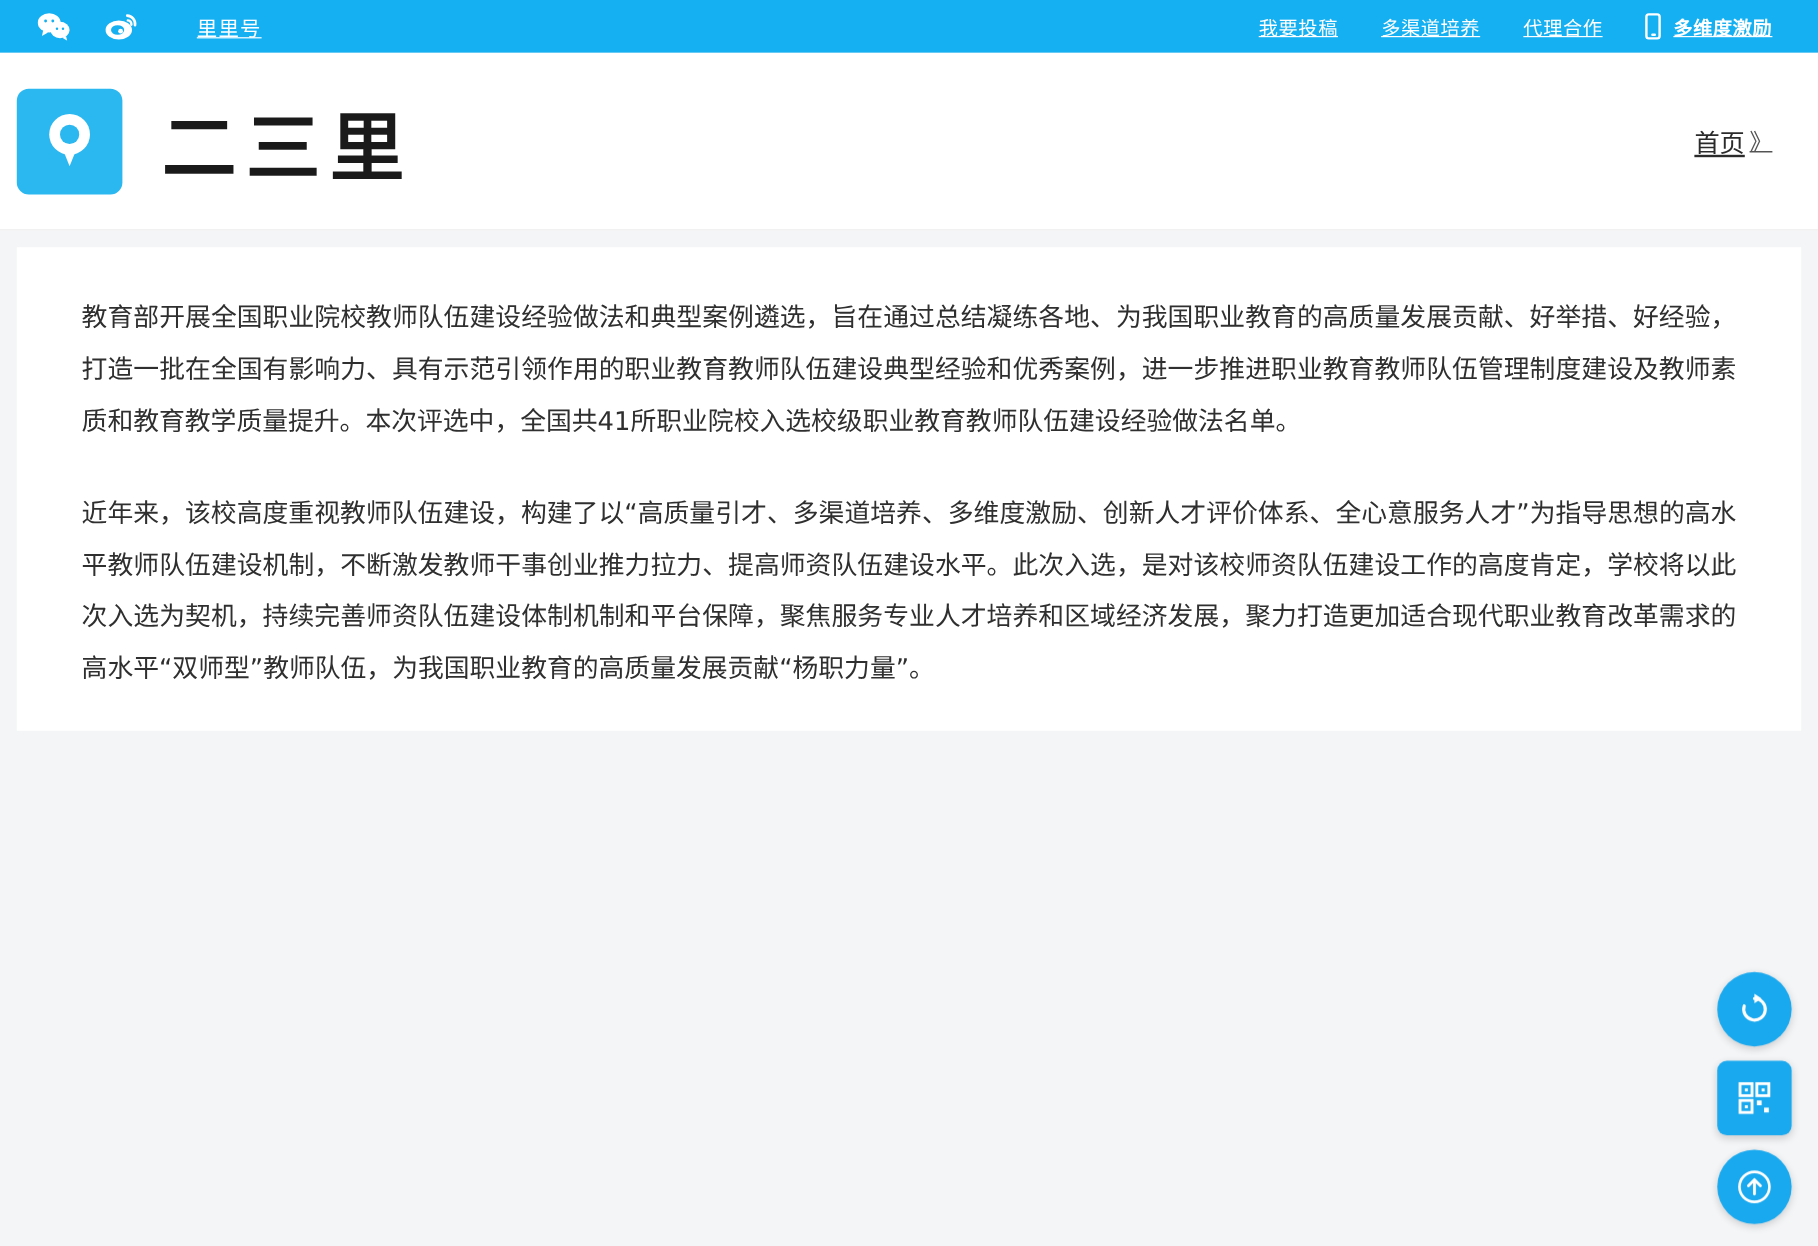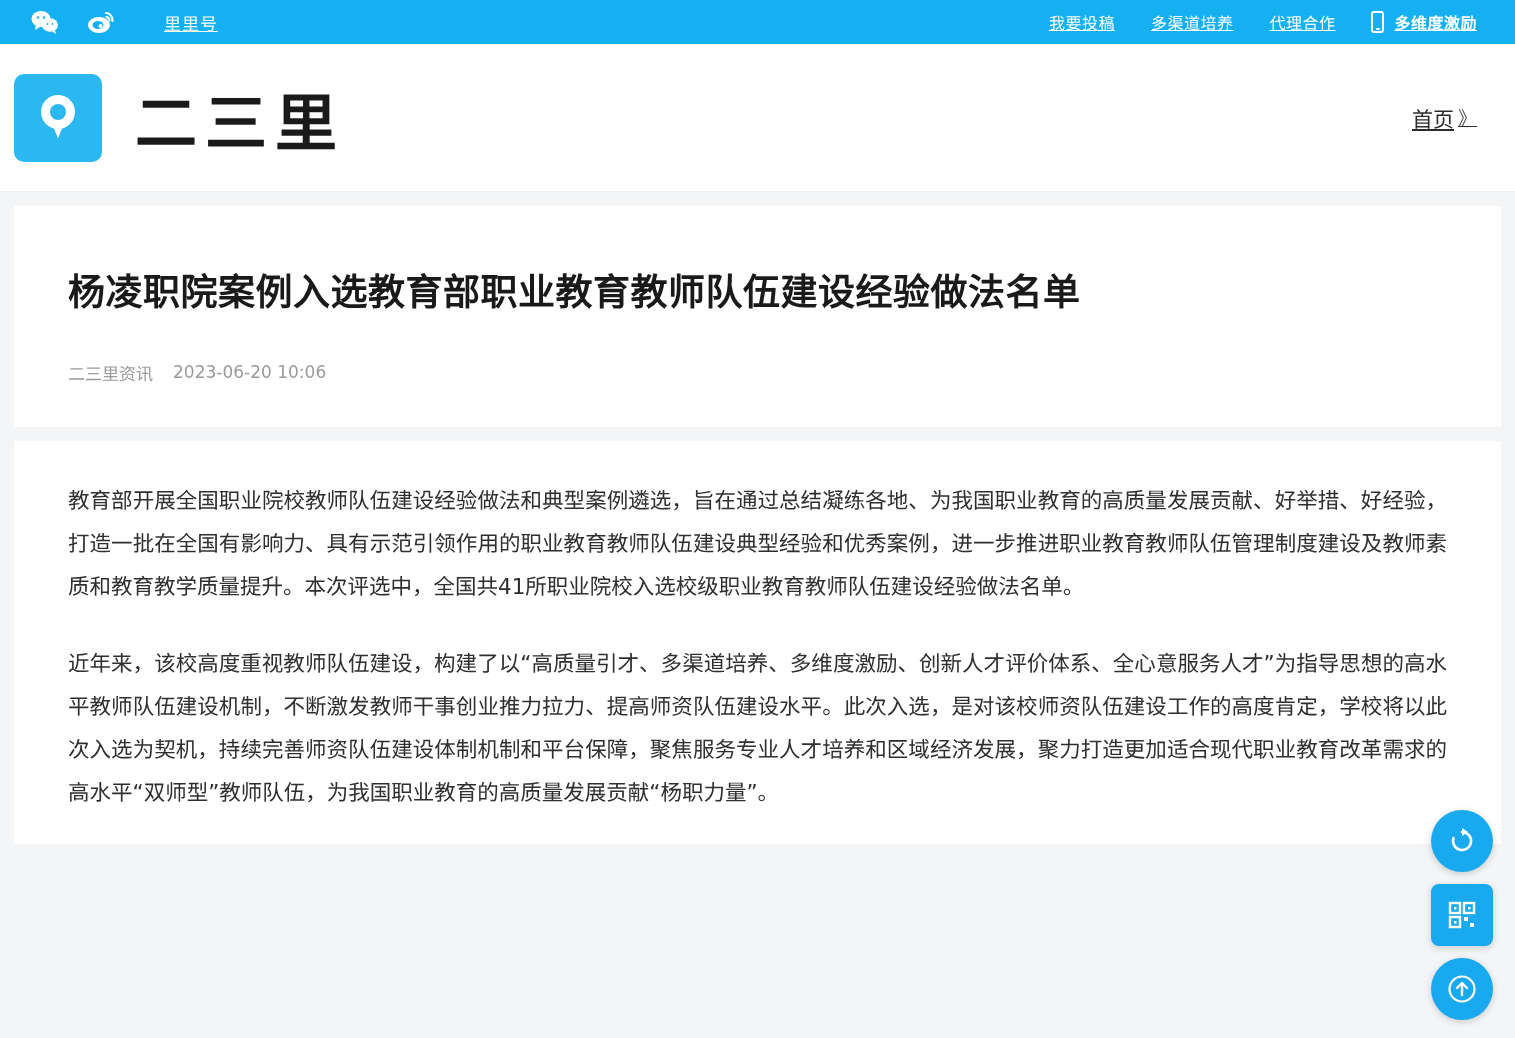--- a/index.html
+++ b/index.html
@@ -268,27 +268,20 @@
     <span class="brand-name">二三里</span>
   </div>
   <a class="home-link" href="#">
     <span>首页</span>
     <span class="chev">》</span>
   </a>
 </div>
 
 <div class="page">
 
-  <div class="card title-card">
-    <h1 class="title">杨凌职院案例入选教育部职业教育教师队伍建设经验做法名单</h1>
-    <div class="meta">
-      <span>二三里资讯</span>
-      <span>2023-06-20 10:06</span>
-    </div>
-  </div>
 
   <div class="card body-card">
     <p>教育部开展全国职业院校教师队伍建设经验做法和典型案例遴选，旨在通过总结凝练各地、为我国职业教育的高质量发展贡献、好举措、好经验，打造一批在全国有影响力、具有示范引领作用的职业教育教师队伍建设典型经验和优秀案例，进一步推进职业教育教师队伍管理制度建设及教师素质和教育教学质量提升。本次评选中，全国共41所职业院校入选校级职业教育教师队伍建设经验做法名单。</p>
     <p>近年来，该校高度重视教师队伍建设，构建了以“高质量引才、多渠道培养、多维度激励、创新人才评价体系、全心意服务人才”为指导思想的高水平教师队伍建设机制，不断激发教师干事创业推力拉力、提高师资队伍建设水平。此次入选，是对该校师资队伍建设工作的高度肯定，学校将以此次入选为契机，持续完善师资队伍建设体制机制和平台保障，聚焦服务专业人才培养和区域经济发展，聚力打造更加适合现代职业教育改革需求的高水平“双师型”教师队伍，为我国职业教育的高质量发展贡献“杨职力量”。</p>
   </div>
 
 </div>
 
 <div class="float-col">
   <div class="fbtn">

